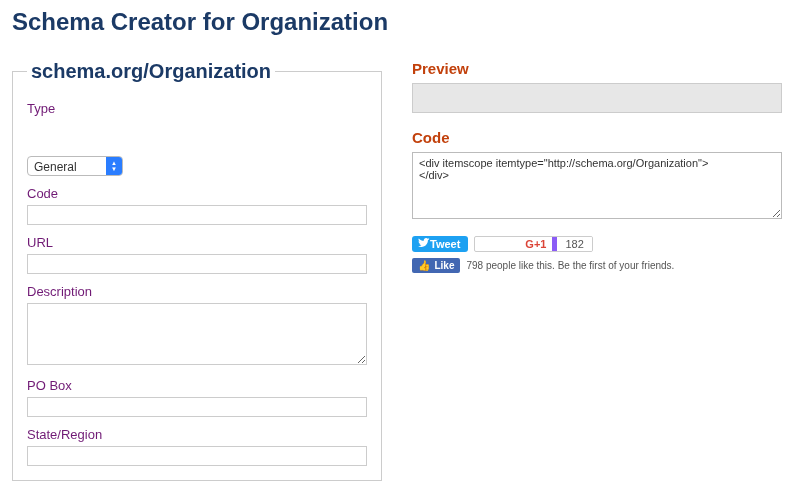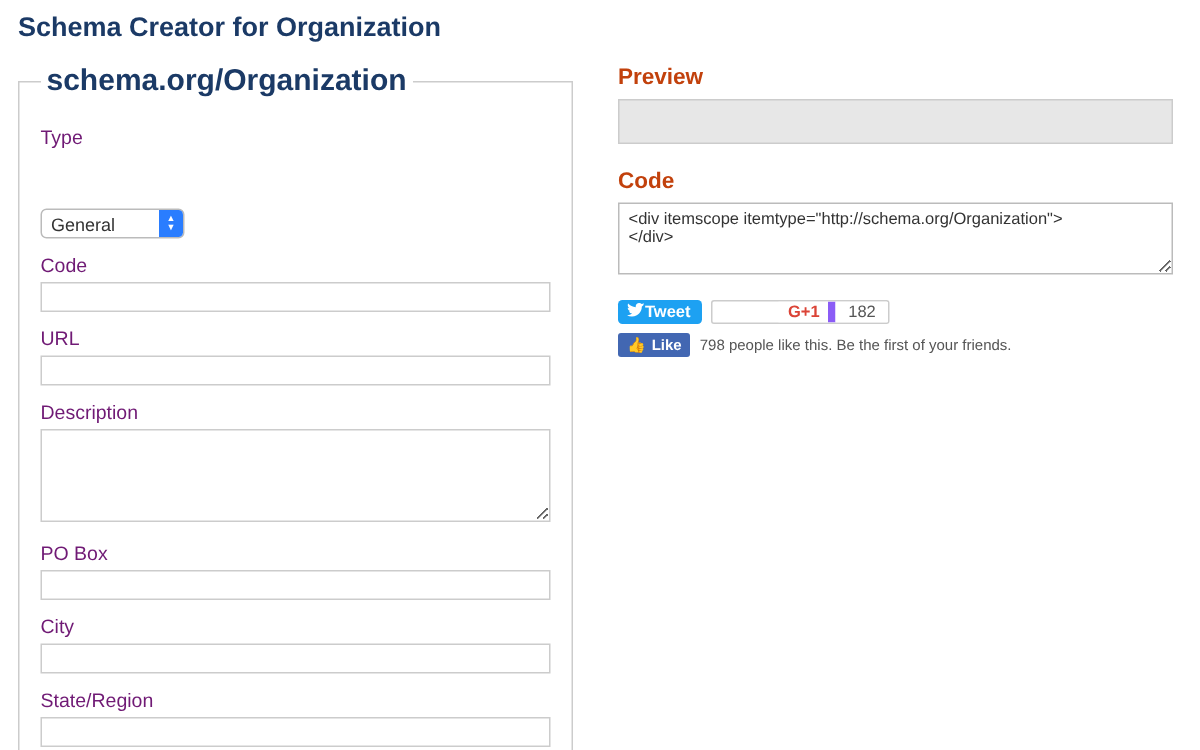--- a/index.html
+++ b/index.html
@@ -8,23 +8,23 @@
     font-size: 13px;
     color: #333;
     background: #fff;
     width: 800px;
     height: 500px;
     overflow: hidden;
     padding: 8px 12px 0 12px;
   }
   h1.page-title {
     color: #1b3a66;
-    font-size: 18px;
-    font-weight: bold;
-    margin-bottom: 14px;
+    font-size: 24px;
+    font-weight: bold;
+    margin-bottom: 24px;
   }
   .columns { display: flex; gap: 30px; }
   .left-col { width: 370px; }
   .right-col { flex: 1; padding-right: 6px; }
 
   fieldset.form-box {
     border: 1px solid #ccc;
     padding: 8px 14px 14px 14px;
   }
   fieldset.form-box legend {
@@ -86,21 +86,21 @@
     margin-bottom: 6px;
   }
   .preview-box {
     background: #e7e7e7;
     border: 1px solid #ccc;
     height: 30px;
     margin-bottom: 16px;
   }
   .code-box {
     width: 100%;
-    height: 48px;
+    height: 67px;
     border: 1px solid #bbb;
     padding: 4px 6px;
     font-family: Arial, Helvetica, sans-serif;
     font-size: 11px;
     resize: both;
     background: #fff;
     color: #333;
   }
 
   .social-row {
@@ -196,24 +196,20 @@
         <label class="field-label">Description</label>
         <textarea class="textarea-input" style=""></textarea>
       </div>
 
 
       <div class="field">
         <label class="field-label">PO Box</label>
         <input class="text-input" style="">
       </div>
 
-      <div class="field">
-        <label class="field-label">City</label>
-        <input class="text-input" style="">
-      </div>
 
       <div class="field">
         <label class="field-label">State/Region</label>
         <input class="text-input" style="">
       </div>
 
     </fieldset>
   </div>
 
   <div class="right-col">

